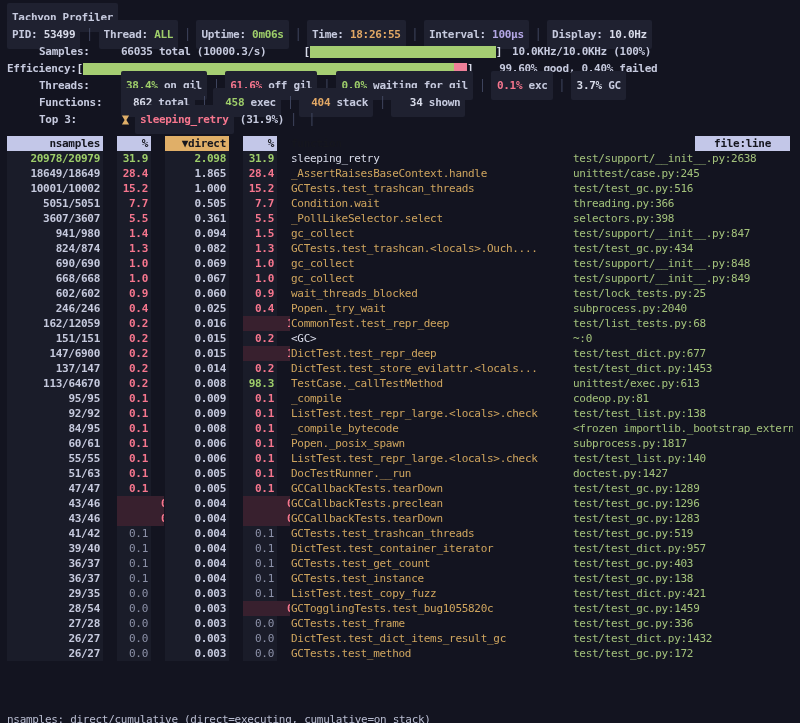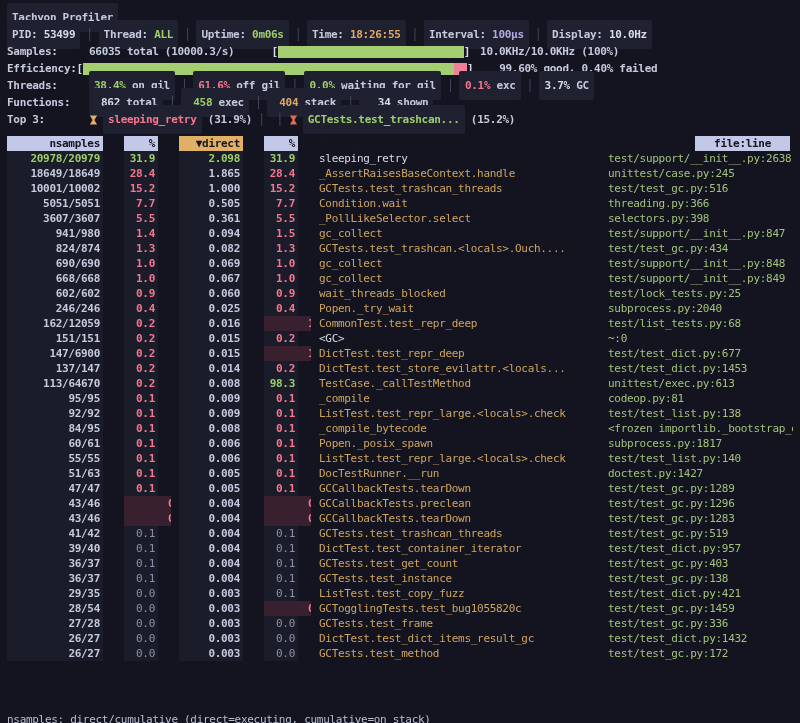--- a/index.html
+++ b/index.html
@@ -3,31 +3,31 @@
 <meta charset="utf-8">
 <style>
   html,body{margin:0;padding:0;background:#131420;}
   body{width:800px;height:723px;overflow:hidden;
        font-family:"DejaVu Sans Mono",monospace;font-size:11px;letter-spacing:-0.3px;
        color:#c6cade;}
   .screen{padding:9px 7px 0 7px;}
   .hline{height:17px;display:flex;align-items:center;white-space:pre;font-weight:bold;}
   .chip{background:#1f2130;padding:8px 5px;border-radius:2px;display:inline-block;white-space:pre;}
   .sep{color:#454c66;margin:0 6px;font-weight:normal;}
-  .slabel{display:inline-block;width:82px;flex-shrink:0;}
+  .slabel{display:inline-block;width:82px;flex-shrink:0;margin-left:32px;}
   .v-fg{color:#d8dbe9}.v-green{color:#9ece6a}.v-orange{color:#e2a865}
   .v-red{color:#f7768e}.v-purple{color:#b4a7e5}.v-tan{color:#cfa55e}
   .fval{display:inline-block;min-width:26px;text-align:right;}
   .bracket{color:#d8dbe9;}
   .bar{height:12px;display:inline-flex;vertical-align:middle;}
   .bar>div{height:100%;}
   .icon-hg{width:9px;height:12px;margin:0 5px 0 0;flex-shrink:0;}
   .top3item{display:inline-flex;align-items:center;}
   
-  .tbl{display:grid;grid-template-columns:96px 34px 64px 34px 268px 1fr;column-gap:21px;margin-top:8px;}
+  .tbl{display:grid;grid-template-columns:96px 34px 64px 34px 268px 1fr;column-gap:14px;margin-top:8px;}
   .trow{display:contents;}
   .cell{height:15px;line-height:15px;white-space:pre;overflow:hidden;}
   .band{background:#1a1c29;}
   .num{text-align:right;padding-right:3px;font-weight:bold;}
   .th{background:#c3c7e8;color:#15161e;font-weight:bold;text-align:right;padding-right:3px;}
   .th-left{text-align:left;padding-left:3px;padding-right:0;}
   .th-sort{background:#e0af68;}
   .th-plain{background:none;padding-left:0;}
   .th-filechip{display:inline-block;background:#c3c7e8;color:#15161e;padding:0 19px;font-weight:bold;}
   .c-num{color:#c6cade;}
@@ -82,23 +82,21 @@
 
   <div class="hline">
     <span class="slabel">Functions:</span>
     <span id="function-items" style="display:inline-flex;align-items:center"><span class="chip"><span class="v-fg fval">862</span><span class="lbl"> total</span></span><span class="sep">│</span><span class="chip"><span class="v-green fval">458</span><span class="lbl"> exec</span></span><span class="sep">│</span><span class="chip"><span class="v-orange fval">404</span><span class="lbl"> stack</span></span><span class="sep">│</span><span class="chip"><span class="v-fg fval">34</span><span class="lbl"> shown</span></span></span>
   </div>
 
   <div class="hline">
     <span class="slabel">Top 3:</span>
     <span id="top3-items" style="display:inline-flex;align-items:center"><span class="top3item"><span class="icon-hg"><svg viewBox="0 0 10 12" width="9" height="12">
               <path d="M1 1h8l-3 5 3 5H1l3-5z" fill="#e0af68"></path>
-            </svg></span><span class="chip v-red">sleeping_retry</span><span> (31.9%)</span></span><span class="sep">│</span><span class="sep">│</span><span class="top3item"><span class="icon-hg"><svg viewBox="0 0 10 12" width="9" height="12">
-              <path d="M1 1h8l-3 5 3 5H1l3-5z" fill="#e06c53"></path>
-            </svg></span><span class="chip v-green">GCTests.test_trashcan...</span><span> (15.2%)</span></span></span>
+            </svg></span><span class="chip v-red">sleeping_retry</span><span> (31.9%)</span></span><span class="sep">│</span><span class="sep">│</span></span>
   </div>
 
   <div class="tbl" id="grid">
       <div class="cell th band">nsamples</div>
       <div class="cell th band">%</div>
       <div class="cell th th-sort band">▼direct</div>
       <div class="cell th band">%</div>
       <div class="cell th th-left th-plain">function</div>
       <div class="cell th th-plain"><span class="th-filechip">file:line</span></div>
       <div class="trow"><div class="cell num band c-g">20978/20979</div><div class="cell num band c-g">31.9</div><div class="cell num band c-g">2.098</div><div class="cell num band c-g">31.9</div><div class="cell fncell c-w">sleeping_retry</div><div class="cell fncell c-file">test/support/__init__.py:2638</div></div>

